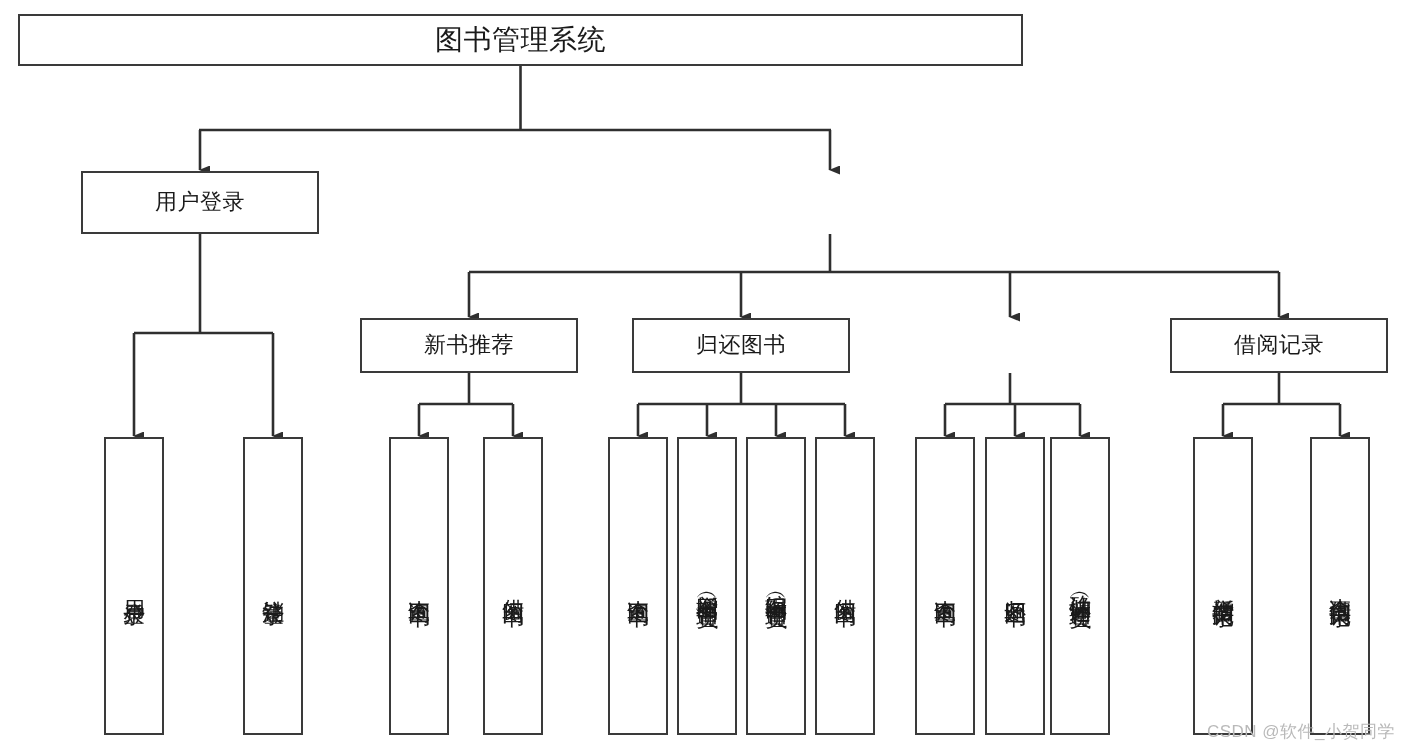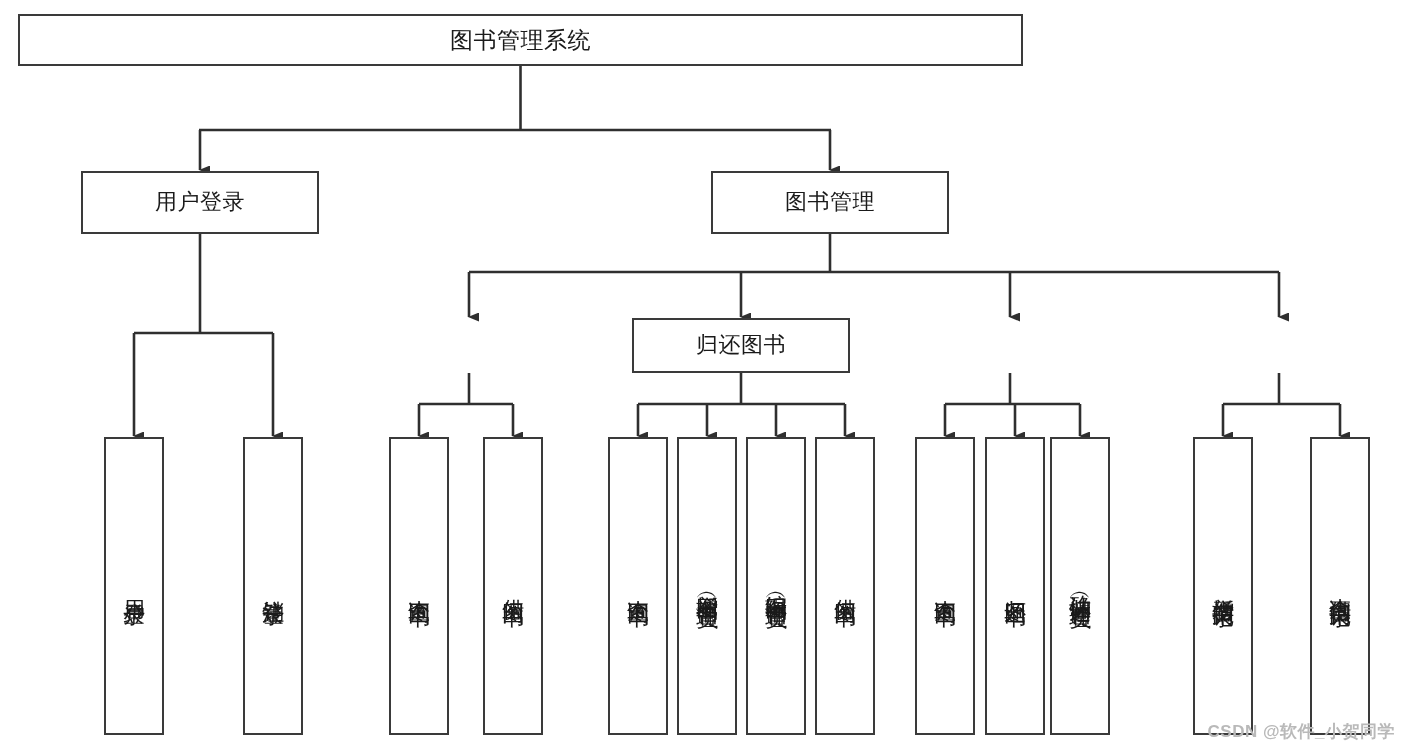--- a/index.html
+++ b/index.html
@@ -40,21 +40,21 @@
     display: block;
     text-align: center;
     line-height: 1.22;
     letter-spacing: 0.5px;
   }
   .node.horiz .lbl {
     font-size: 22px;
     writing-mode: horizontal-tb;
   }
   .node.root .lbl {
-    font-size: 23px;
+    font-size: 28px;
   }
   .node.vert {
     align-items: center;
     justify-content: center;
   }
   .node.vert .lbl {
     writing-mode: vertical-rl;
     text-orientation: upright;
     font-size: 22px;
     line-height: 1.30;
@@ -63,21 +63,20 @@
   }
   .watermark {
     position: absolute;
     right: 10px;
     bottom: 4px;
     font-size: 17px;
     color: #b9b9b9;
     z-index: 5;
     white-space: nowrap;
     letter-spacing: 0.5px;
-    font-weight: bold;
   }
 </style>
 </head>
 <body>
 
 <div id="canvas">
 
   <svg class="edges" viewBox="0 0 1405 747">
     <defs>
       <marker id="arrow" markerWidth="9" markerHeight="11" refX="4.5" refY="10" orient="auto" markerUnits="userSpaceOnUse">
@@ -121,26 +120,29 @@
       </g>
   </svg>
 
   <div class="node horiz root" style="left: 18px; top: 14px; width: 1005px; height: 52px;">
     <span class="lbl">图书管理系统</span>
   </div>
 
   <div class="node horiz" style="left: 81px; top: 171px; width: 238px; height: 63px;">
     <span class="lbl">用户登录</span>
   </div>
-  <div class="node horiz" style="left: 711px; top: 171px; width: 238px; height: 63px;">
-    <span class="lbl">图书管理</span>
+
+  <div class="node horiz" style="left: 360px; top: 318px; width: 218px; height: 55px;">
+    <span class="lbl">新书推荐</span>
   </div>
-
   <div class="node horiz" style="left: 632px; top: 318px; width: 218px; height: 55px;">
     <span class="lbl">归还图书</span>
+  </div>
+  <div class="node horiz" style="left: 1170px; top: 318px; width: 218px; height: 55px;">
+    <span class="lbl">借阅记录</span>
   </div>
 
   <div class="node vert" style="left: 104px; top: 437px; width: 60px; height: 298px;">
     <span class="lbl">用户登录</span>
   </div>
   <div class="node vert" style="left: 243px; top: 437px; width: 60px; height: 298px;">
     <span class="lbl">注销登录</span>
   </div>
 
   <div class="node vert" style="left: 389px; top: 437px; width: 60px; height: 298px;">

